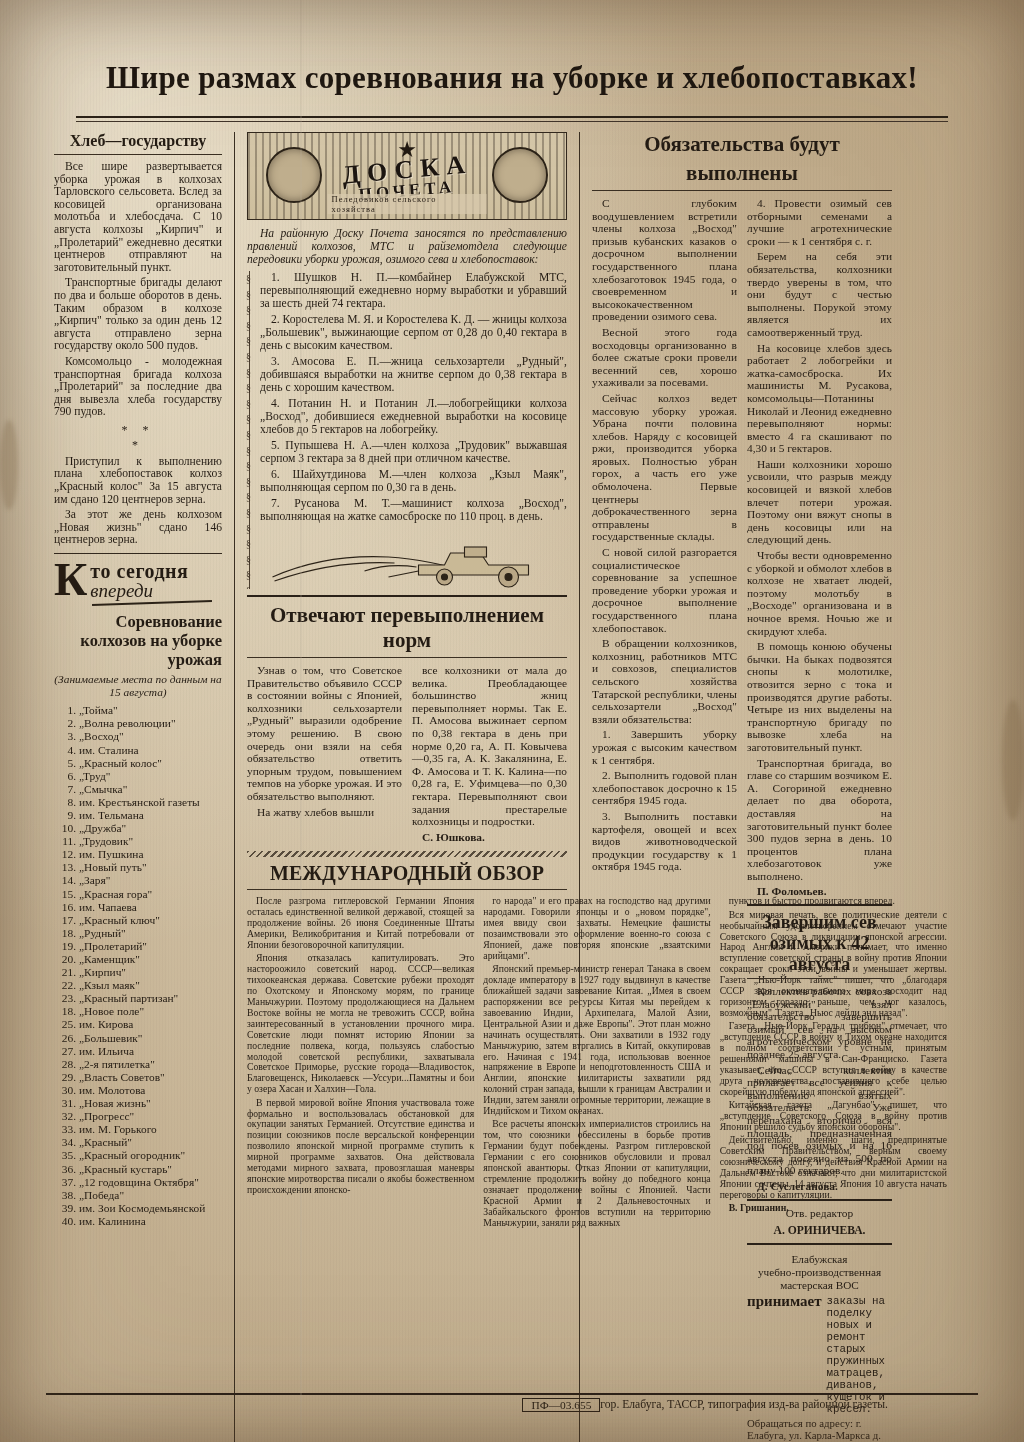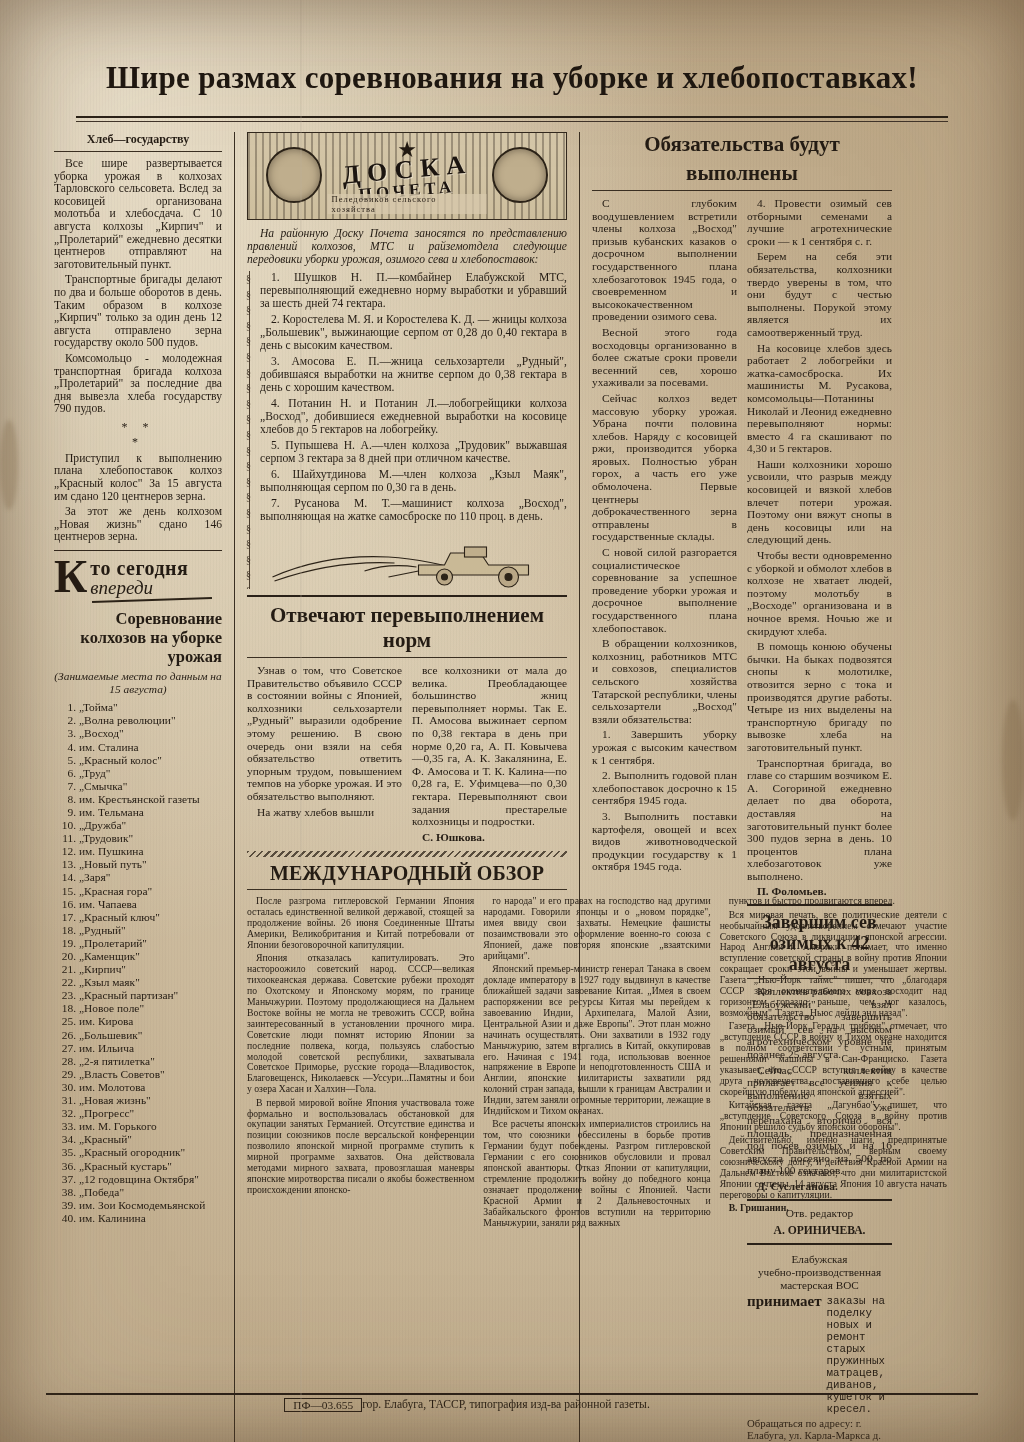--- a/index.html
+++ b/index.html
@@ -56,21 +56,21 @@
     align-items:flex-start;
   }
   .col{position:relative;}
   .col.c1{width:168px;padding:0 10px 0 8px;}
   .col.c2{width:320px;padding:0 10px;}
   .col.c3{width:416px;padding:0 6px 0 10px;}
   .vsep{
     width:1px;background:#3a2f22;align-self:stretch;margin:0 2px;
   }
   h2.sec{
-    text-align:center;font-size:12px;font-weight:bold;margin:0 0 4px 0;
+    text-align:center;font-size:16px;font-weight:bold;margin:0 0 4px 0;
   }
   h2.sec.big{font-size:21px;}
   .sub-rule{border-top:1px solid #3a2f22;margin:3px 0 6px 0;}
   p.body{
     font-size:11.6px;line-height:12.6px;text-align:justify;
     margin:0 0 3px 0;text-indent:11px;
     hyphens:auto;
   }
   .stars{text-align:center;font-size:12px;letter-spacing:6px;margin:4px 0 3px;}
   
@@ -173,21 +173,21 @@
     margin-top:8px;text-align:center;font-size:11.2px;line-height:13px;
   }
   .ad-row{display:flex;align-items:flex-start;gap:5px;text-align:left;}
   .ad-row .lbl{font-weight:bold;font-size:15px;white-space:nowrap;}
   .ad-row .txt{font-size:10.8px;line-height:12px;font-family:Liberation Mono, monospace;}
   .dir{text-align:right;font-size:11px;margin-top:2px;}
   
   .footer{
     position:absolute;left:46px;right:46px;bottom:30px;
     border-top:2px solid #2a2118;padding-top:3px;
-    display:flex;justify-content:center;align-items:flex-start;
+    display:flex;justify-content:flex-end;align-items:flex-start;
     font-size:11.6px;
   }
   .footer .code{border:1px solid #2a2118;padding:0 8px;font-size:11.4px;}
   .footer .imprint{padding-right:90px;}
   .tear{
     position:absolute;background:rgba(120,95,60,.28);border-radius:50%;
     filter:blur(2px);
   }
   .fold{
     position:absolute;top:0;bottom:0;width:2px;

